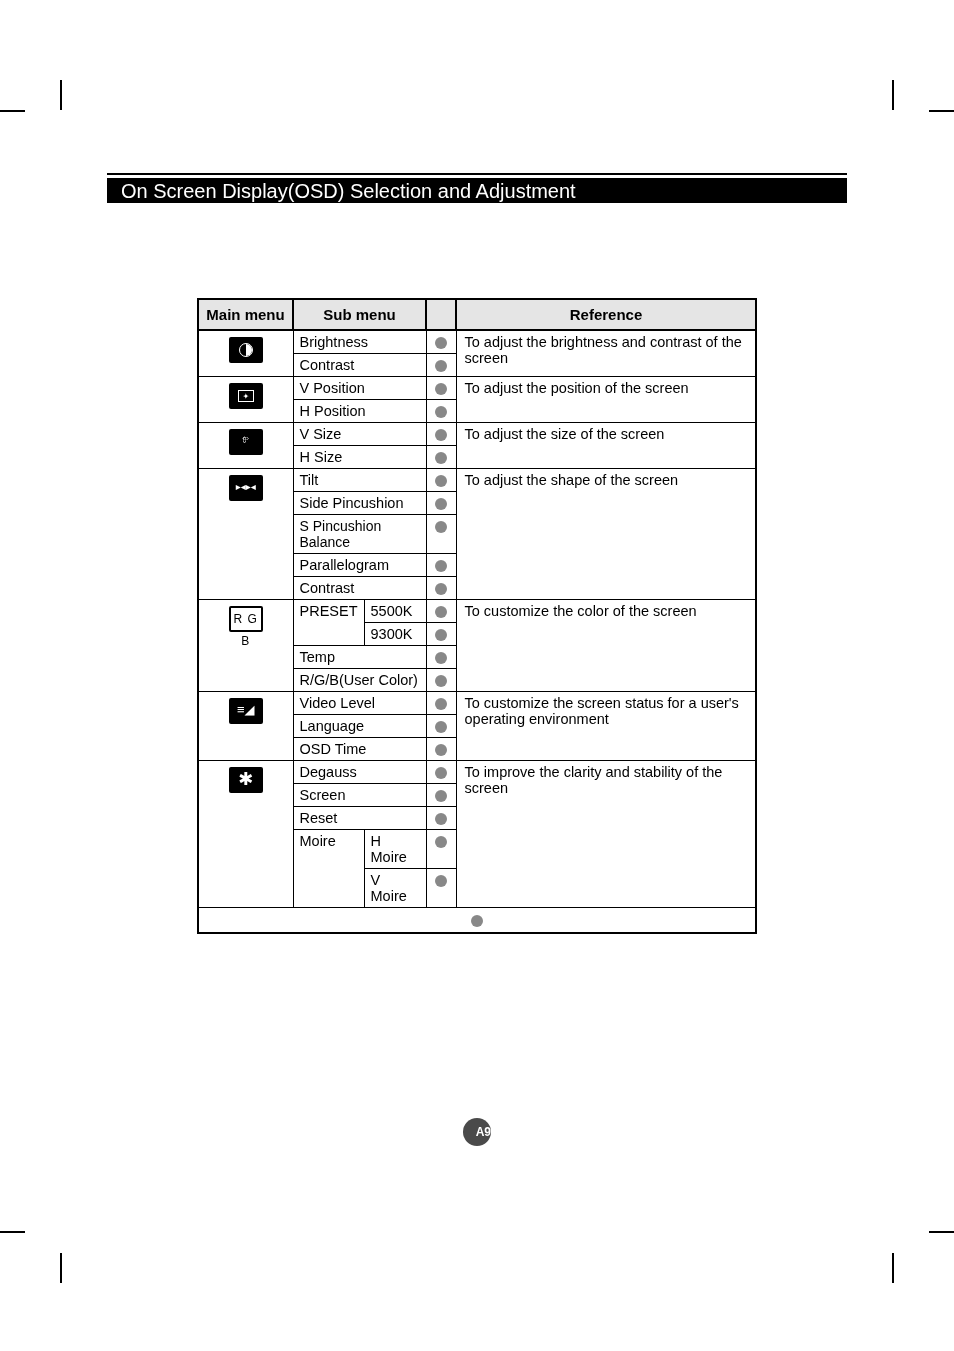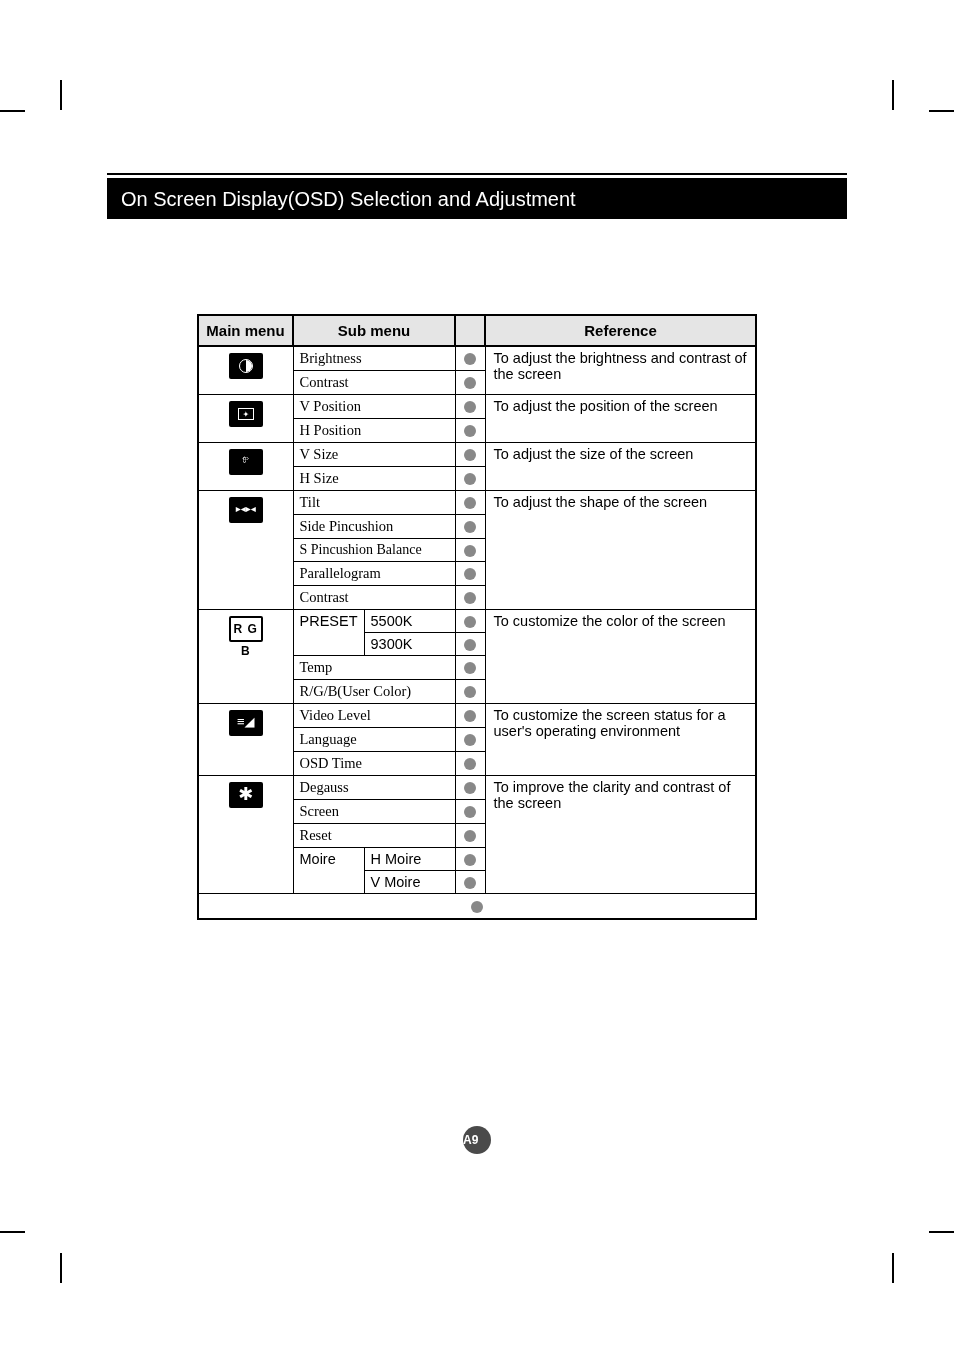--- a/index.html
+++ b/index.html
@@ -90,21 +90,21 @@
       background: #000;
     }
     .page-content {
       padding-top: 178px;
       padding-left: 107px;
       padding-right: 107px;
     }
     .title-bar {
       background: #000;
       color: #fff;
-      padding: 8px 14px;
+      padding: 0 14px;
       font-size: 20px;
       border-top: 2px solid #000;
       position: relative;
     }
     .title-bar::before {
       content: '';
       position: absolute;
       top: -7px;
       left: 0;
       width: 100%;
@@ -139,61 +139,60 @@
       display: inline-block;
       width: 34px;
       height: 26px;
       background: #000;
       border-radius: 2px;
       position: relative;
       color: #fff;
     }
     .sub-cell {
       width: 170px;
-      font-family: Liberation Serif, serif;
     }
     .dot-cell {
       width: 30px;
       text-align: center;
       padding: 3px 0 !important;
     }
     .dot {
       display: inline-block;
       width: 12px;
       height: 12px;
       border-radius: 50%;
       background: #888;
       vertical-align: middle;
     }
     .ref-cell {
-      width: 271px;
+      width: 300px;
       padding-left: 8px !important;
     }
     .outer-left {
       border-left: 2px solid #000 !important;
     }
     .outer-right {
       border-right: 2px solid #000 !important;
       margin-top: 41px;
     }
     .outer-bottom td {
       border-bottom: 2px solid #000 !important;
     }
     .page-num {
       position: absolute;
-      bottom: 197px;
+      bottom: 205px;
       left: 50%;
       transform: translateX(-50%);
       width: 28px;
       height: 28px;
       border-radius: 50%;
       background: #4a4a4a;
       color: #fff;
       font-size: 12px;
-      text-align: left;
+      text-align: right;
       line-height: 28px;
       font-weight: bold;
     }
     .brightness-icon::before {
       content: '';
       position: absolute;
       top: 50%;
       left: 50%;
       width: 12px;
       height: 12px;
@@ -210,21 +209,21 @@
       height: 12px;
       border-radius: 0 6px 6px 0;
       background: #fff;
       transform: translate(0, -50%);
     }
     .rgb-icon {
       background: #fff;
       border: 2px solid #000;
       color: #000;
       font-size: 12px;
-      font-weight: bold;
+      font-weight: normal;
       line-height: 22px;
       text-align: center;
       letter-spacing: 1px;
     }
     .star-icon {
       text-align: center;
       line-height: 24px;
       font-size: 18px;
     }
     .position-icon::before {
@@ -385,21 +384,21 @@
       </tr>
       <tr>
         <td colspan="2" class="sub-cell">OSD Time</td>
         <td class="dot-cell"><span class="dot"></span></td>
       </tr>
 
       <tr>
         <td rowspan="5" class="icon-cell outer-left"><span class="icon-box star-icon">✱</span></td>
         <td colspan="2" class="sub-cell">Degauss</td>
         <td class="dot-cell"><span class="dot"></span></td>
-        <td rowspan="5" class="ref-cell outer-right">To improve the clarity and contrast of the screen</td>
+        <td rowspan="5" class="ref-cell outer-right">To improve the clarity and stability of the screen</td>
       </tr>
       <tr>
         <td colspan="2" class="sub-cell">Screen</td>
         <td class="dot-cell"><span class="dot"></span></td>
       </tr>
       <tr>
         <td colspan="2" class="sub-cell">Reset</td>
         <td class="dot-cell"><span class="dot"></span></td>
       </tr>
       <tr>

